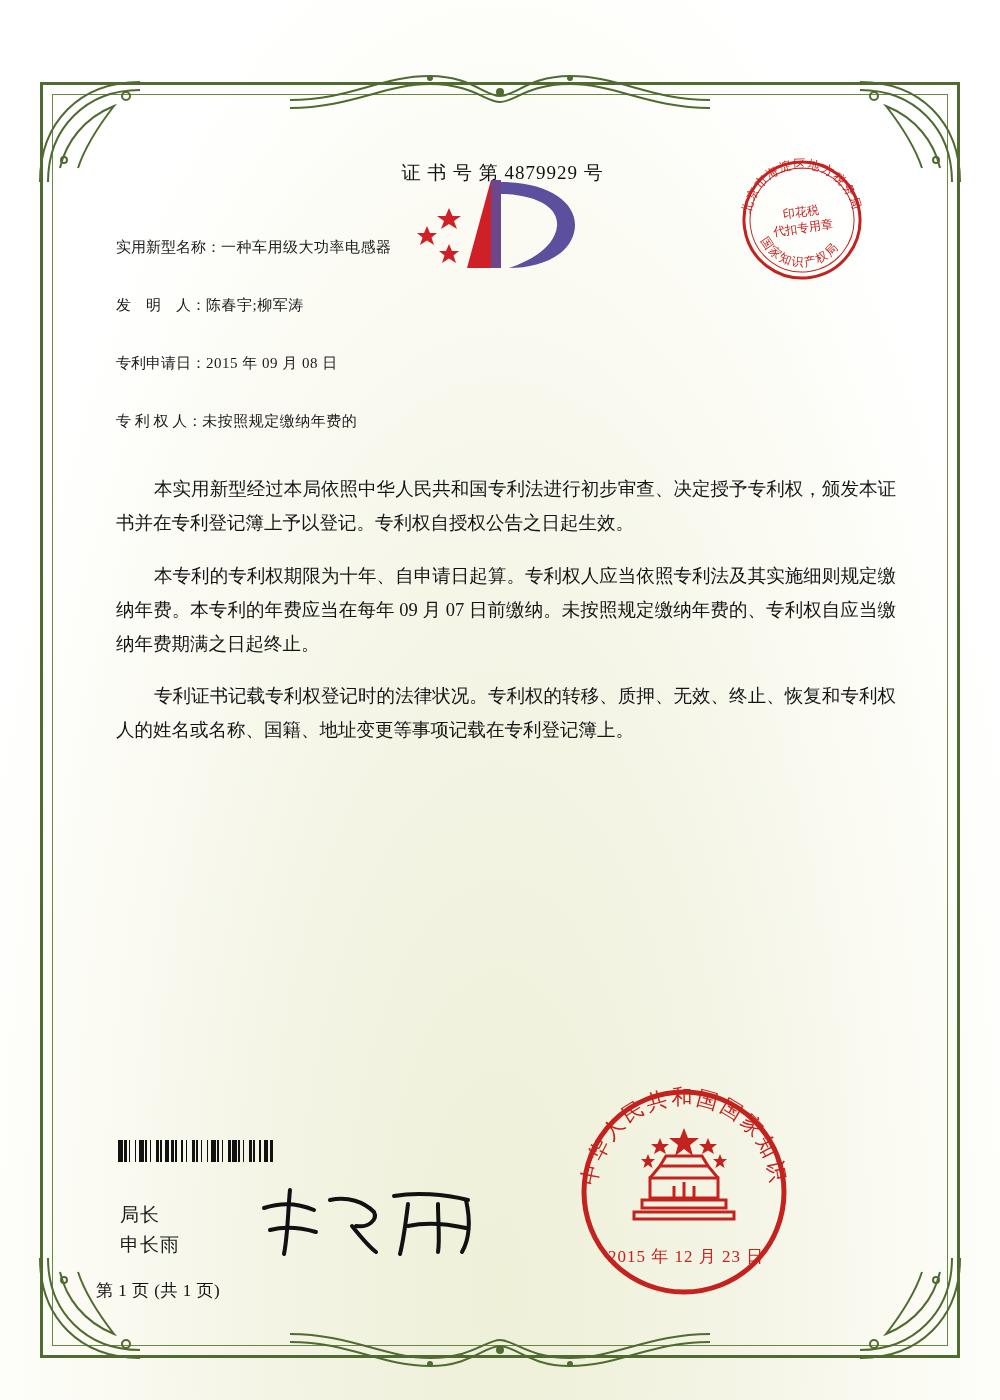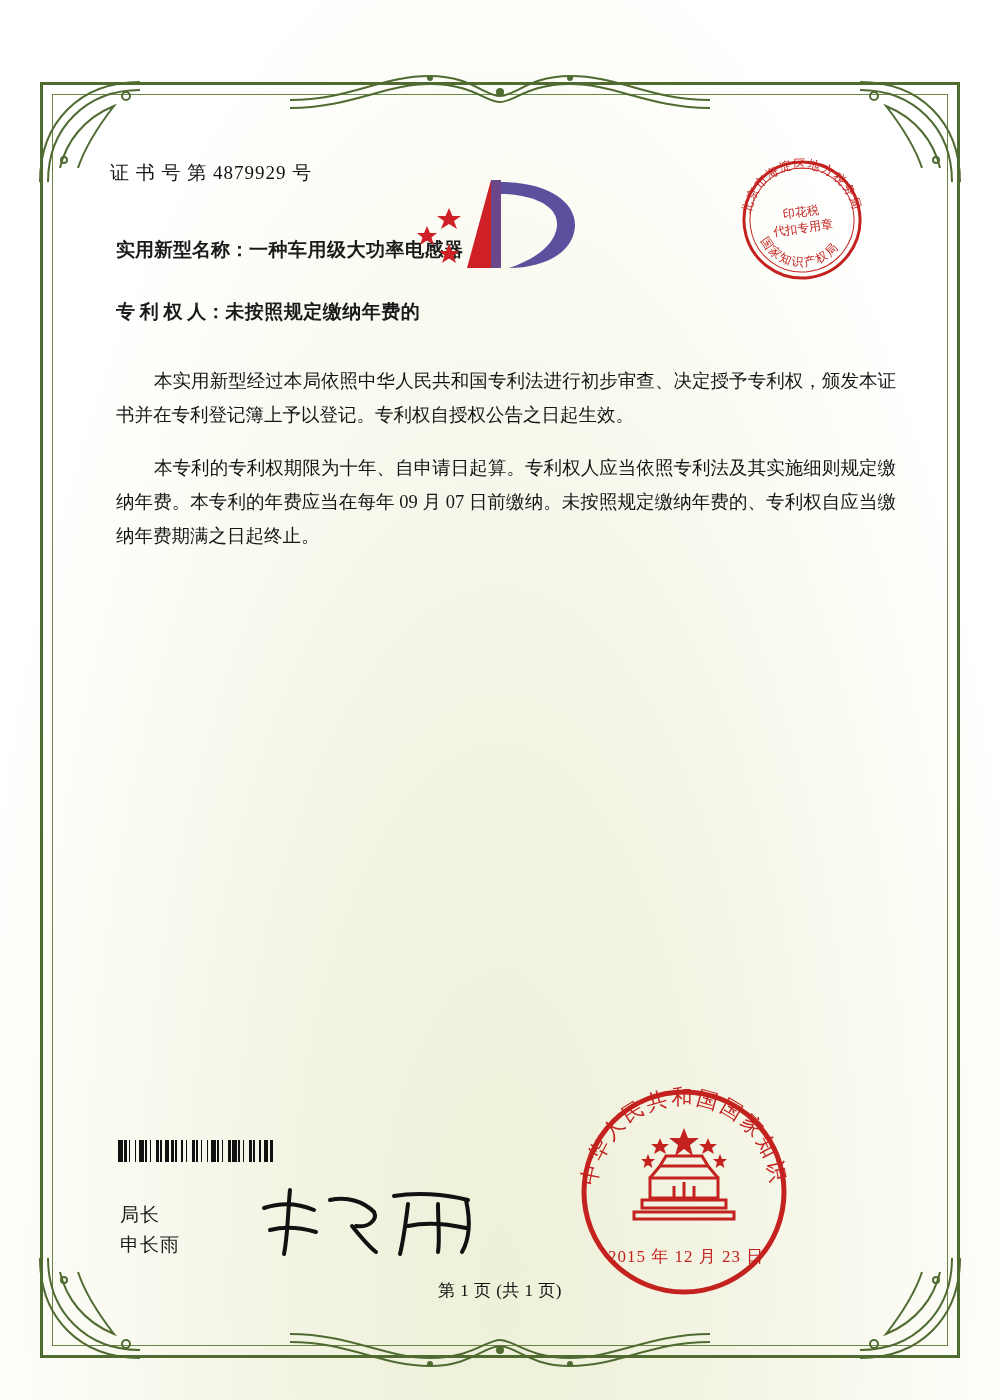--- a/index.html
+++ b/index.html
@@ -79,21 +79,22 @@
     left: 96px;
     top: 140px;
     right: 96px;
     bottom: 80px;
   }
 
   .cert-no {
     font-size: 19px;
     letter-spacing: 1px;
     color: #111;
-    margin: 20px 0 0 14px;
+    margin: 20px 0 0 5px;
+    text-align: center;
   }
 
   .logo-wrap {
     position: absolute;
     left: 50%;
     top: 24px;
     transform: translateX(-50%);
     width: 190px;
     height: 120px;
   }
@@ -106,25 +107,24 @@
     margin-top: 26px;
     color: #111;
     font-family: "DejaVu Sans", "Liberation Sans", sans-serif;
   }
 
   .fields {
     margin-top: 54px;
     margin-left: 20px;
   }
   .field {
-    font-size: 19px;
+    font-size: 15px;
     line-height: 1;
     margin-bottom: 43px;
     white-space: nowrap;
-    font-weight: bold;
   }
   .field .lbl { letter-spacing: 0px; }
   .field .val { letter-spacing: 0.5px; }
 
   .paras {
     margin-left: 20px;
     margin-right: 8px;
   }
   .para {
     font-size: 18.5px;
@@ -192,21 +192,21 @@
     font-size: 17px;
     color: #c4221f;
     letter-spacing: 1px;
   }
 
   .footer {
     position: absolute;
     left: 0;
     right: 0;
     bottom: 18px;
-    text-align: center;
+    text-align: left;
     font-size: 17px;
     color: #111;
     letter-spacing: 0.5px;
     margin-top: 8px;
   }
 </style>
 </head>
 <body>
 
 <div class="page">
@@ -305,27 +305,34 @@
         </g>
       </svg>
     </div>
 
 
     <div class="fields">
       <div class="field">
         <span class="lbl">实用新型名称：</span><span class="val">一种车用级大功率电感器</span>
       </div>
       <div class="field">
+        <span class="lbl">发　明　人：</span><span class="val">陈春宇;柳军涛</span>
+      </div>
+      <div class="field">
+        <span class="lbl">专利申请日：</span><span class="val">2015 年 09 月 08 日</span>
+      </div>
+      <div class="field">
         <span class="lbl">专 利 权 人：</span><span class="val">未按照规定缴纳年费的</span>
       </div>
     </div>
 
     <div class="paras">
       <p class="para">本实用新型经过本局依照中华人民共和国专利法进行初步审查、决定授予专利权，颁发本证书并在专利登记簿上予以登记。专利权自授权公告之日起生效。</p>
       <p class="para">本专利的专利权期限为十年、自申请日起算。专利权人应当依照专利法及其实施细则规定缴纳年费。本专利的年费应当在每年 09 月 07 日前缴纳。未按照规定缴纳年费的、专利权自应当缴纳年费期满之日起终止。</p>
+      <p class="para">专利证书记载专利权登记时的法律状况。专利权的转移、质押、无效、终止、恢复和专利权人的姓名或名称、国籍、地址变更等事项记载在专利登记簿上。</p>
     </div>
 
     <div class="barcode" id="barcode">
         <i style="width:4.5px;background:#111"></i>
         <i style="width:1.5px;background:transparent"></i>
         <i style="width:3px;background:#111"></i>
         <i style="width:1.5px;background:transparent"></i>
         <i style="width:1.5px;background:#111"></i>
         <i style="width:4.5px;background:transparent"></i>
         <i style="width:1.5px;background:#111"></i>

